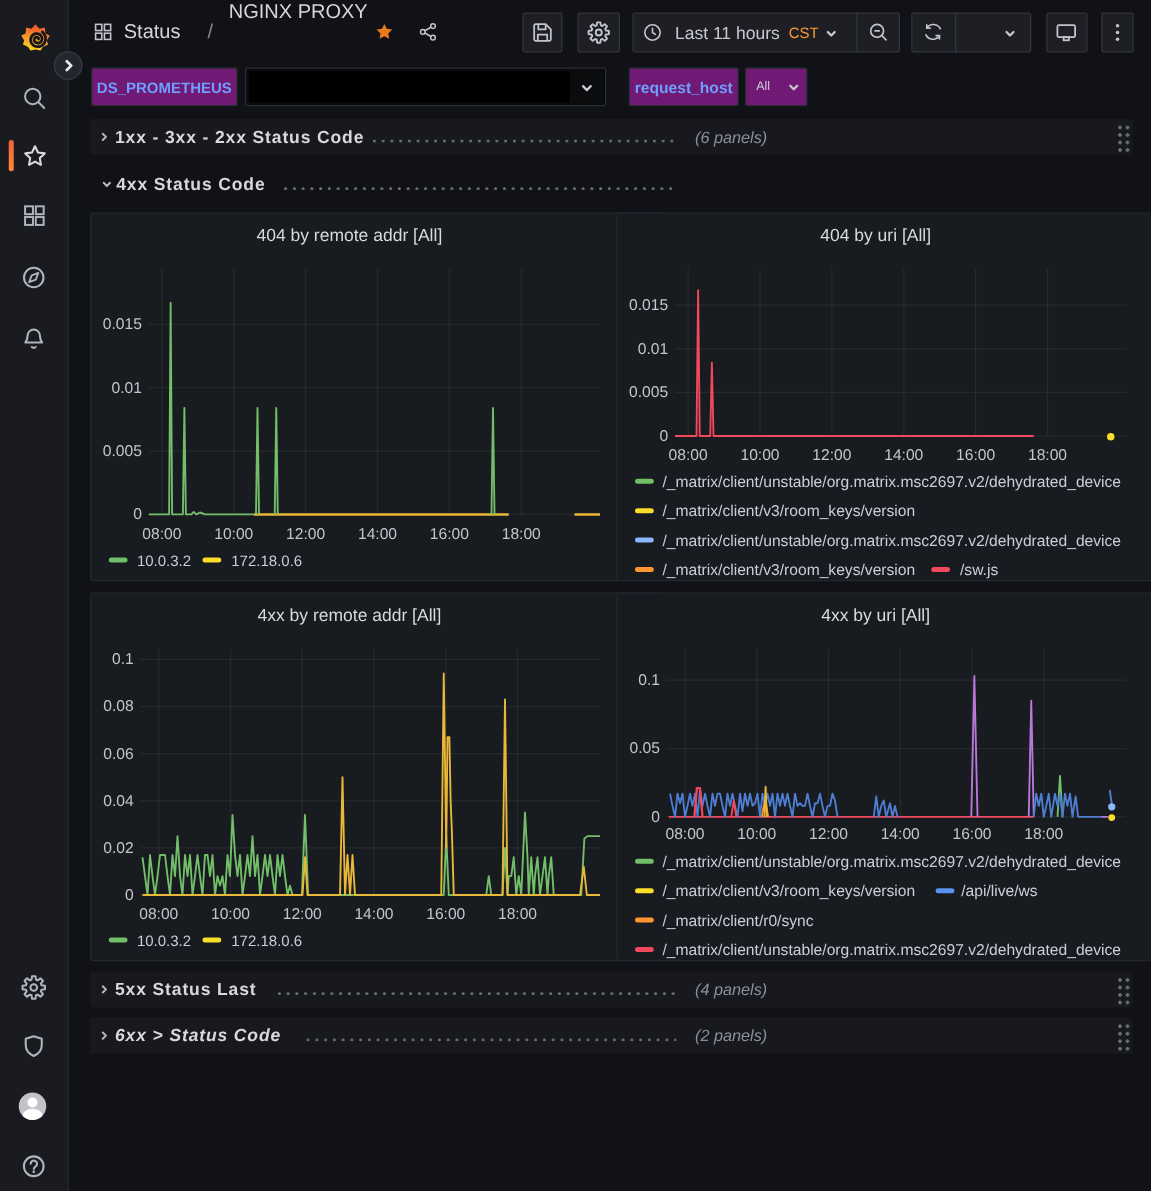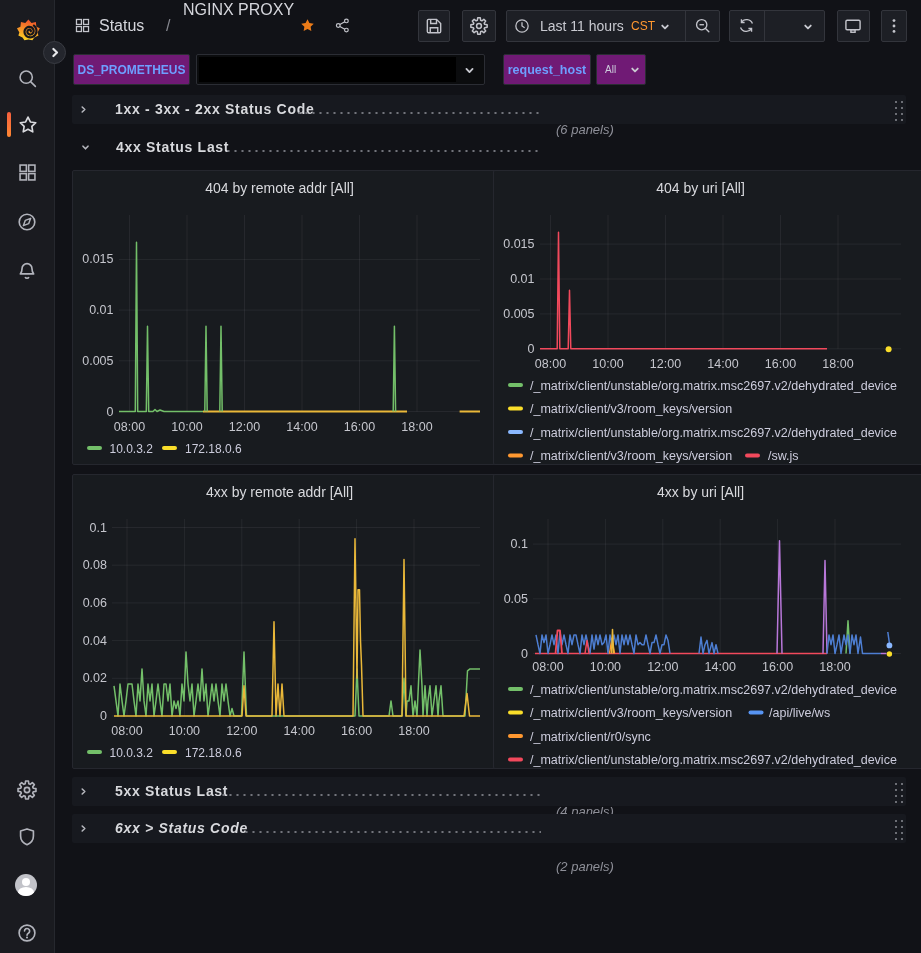--- a/index.html
+++ b/index.html
@@ -1,25 +1,25 @@
 <!DOCTYPE html>
 <html><head><meta charset="utf-8"><style>
 * { margin:0; padding:0; box-sizing:border-box; }
 body { width:921px; height:953px; background:#111217; font-family:"Liberation Sans", sans-serif;
        position:relative; overflow:hidden; color:#ccccdc; }
 .abs { position:absolute; }
 .panel { position:absolute; width:458px; height:295px; background:#181b1f;
          border:1px solid #25272e; border-radius:2px; overflow:hidden; }
 .btn { position:absolute; background:#1d1f25; border:1px solid #33353c; border-radius:2px; }
 .rowbg { position:absolute; left:72px; width:834px; height:29px; background:#17191f; border-radius:2px; }
-.rowtitle { font-size:14px; font-weight:700; letter-spacing:0.7px; color:#d8d9dd; line-height:14px;margin-left:23px; }
+.rowtitle { font-size:14px; font-weight:700; letter-spacing:0.7px; color:#d8d9dd; line-height:14px; }
 .dots { position:absolute; height:4px;
         background-image:radial-gradient(circle, #72747b 1px, transparent 1.25px);
         background-size:7px 4px; background-position:0 1px; background-repeat:repeat-x; }
-.panelscount { position:absolute; font-size:13px; font-style:italic; color:#8e8f98;margin-top:20px; }
+.panelscount { position:absolute; font-size:13px; font-style:italic; color:#8e8f98; }
 .vbox { position:absolute; top:54px; height:31px; background:#701a75;
         border:1px solid #2b2d34; border-radius:2px; display:flex; align-items:center; }
 .draghandle { position:absolute; width:12px; height:24px;
   background-image:radial-gradient(circle, #6c6e75 1.2px, transparent 1.5px);
   background-size:6px 6px; background-position:1px 1px; }
 </style></head><body>
 <div class="abs" style="left:0;top:0;width:55px;height:953px;background:#1a1b20;border-right:1px solid #26282e;"></div>
 <svg style="position:absolute;left:15px;top:16px" width="27" height="27" viewBox="0 0 27 27">
 <defs>
       <linearGradient id="glog" x1="0" y1="1" x2="0.2" y2="0">
@@ -162,37 +162,37 @@
 <svg style="position:absolute;left:79px;top:104.5px" width="9" height="9" viewBox="0 0 9 9" fill="none">
     <path d="M3.2 2 L5.8 4.5 L3.2 7" stroke="#b5b6bd" stroke-width="1.6" stroke-linecap="round" stroke-linejoin="round" fill="none"></path>
   </svg>
 <div class="abs rowtitle" style="left:92px;top:102px;">1xx - 3xx - 2xx Status Code</div>
 <div class="dots" style="left:296px;top:110px;width:245px;"></div>
 <div class="panelscount" style="left:556px;top:102px;">(6 panels)</div>
 <div class="draghandle" style="left:892px;top:98px;"></div>
 <svg style="position:absolute;left:81px;top:143px" width="9" height="9" viewBox="0 0 9 9" fill="none">
     <path d="M2 3.2 L4.5 5.8 L7 3.2" stroke="#b5b6bd" stroke-width="1.6" stroke-linecap="round" stroke-linejoin="round" fill="none"></path>
   </svg>
-<div class="abs rowtitle" style="left:93px;top:140px;">4xx Status Last</div>
+<div class="abs rowtitle" style="left:93px;top:140px;">4xx Status Code</div>
 <div class="dots" style="left:225px;top:148px;width:316px;"></div>
 <div class="rowbg" style="top:776.5px;"></div>
 <svg style="position:absolute;left:79px;top:786.5px" width="9" height="9" viewBox="0 0 9 9" fill="none">
     <path d="M3.2 2 L5.8 4.5 L3.2 7" stroke="#b5b6bd" stroke-width="1.6" stroke-linecap="round" stroke-linejoin="round" fill="none"></path>
   </svg>
 <div class="abs rowtitle" style="left:92px;top:784px;">5xx Status Last</div>
 <div class="dots" style="left:220px;top:792px;width:321px;"></div>
 <div class="panelscount" style="left:556px;top:784px;">(4 panels)</div>
 <div class="draghandle" style="left:892px;top:780px;"></div>
 <div class="rowbg" style="top:813.5px;"></div>
 <svg style="position:absolute;left:79px;top:823.5px" width="9" height="9" viewBox="0 0 9 9" fill="none">
     <path d="M3.2 2 L5.8 4.5 L3.2 7" stroke="#b5b6bd" stroke-width="1.6" stroke-linecap="round" stroke-linejoin="round" fill="none"></path>
   </svg>
 <div class="abs rowtitle" style="left:92px;top:821px;font-style:italic;">6xx &gt; Status Code</div>
 <div class="dots" style="left:243px;top:829px;width:298px;"></div>
-<div class="panelscount" style="left:556px;top:839px;">(2 panels)</div>
+<div class="panelscount" style="left:556px;top:821px;">(2 panels)</div>
 <div class="draghandle" style="left:892px;top:817px;"></div>
 <div class="panel" style="left:72px;top:170px;"><svg width="413" height="295" viewBox="0 0 413 295" font-family="Liberation Sans, sans-serif">
       <text x="206.5" y="22" text-anchor="middle" font-size="14" font-weight="500" fill="#d8d9dd">404 by remote addr [All]</text>
       <line x1="46" y1="240.5" x2="407" y2="240.5" stroke="rgba(204,204,220,0.08)" stroke-width="1"></line>
       <line x1="46" y1="189.8" x2="407" y2="189.8" stroke="rgba(204,204,220,0.08)" stroke-width="1"></line>
       <line x1="46" y1="139.1" x2="407" y2="139.1" stroke="rgba(204,204,220,0.08)" stroke-width="1"></line>
       <line x1="46" y1="88.4" x2="407" y2="88.4" stroke="rgba(204,204,220,0.08)" stroke-width="1"></line>
       <line x1="56.5" y1="44" x2="56.5" y2="240.5" stroke="rgba(204,204,220,0.08)" stroke-width="1"></line>
       <line x1="114.0" y1="44" x2="114.0" y2="240.5" stroke="rgba(204,204,220,0.08)" stroke-width="1"></line>
       <line x1="171.5" y1="44" x2="171.5" y2="240.5" stroke="rgba(204,204,220,0.08)" stroke-width="1"></line>

